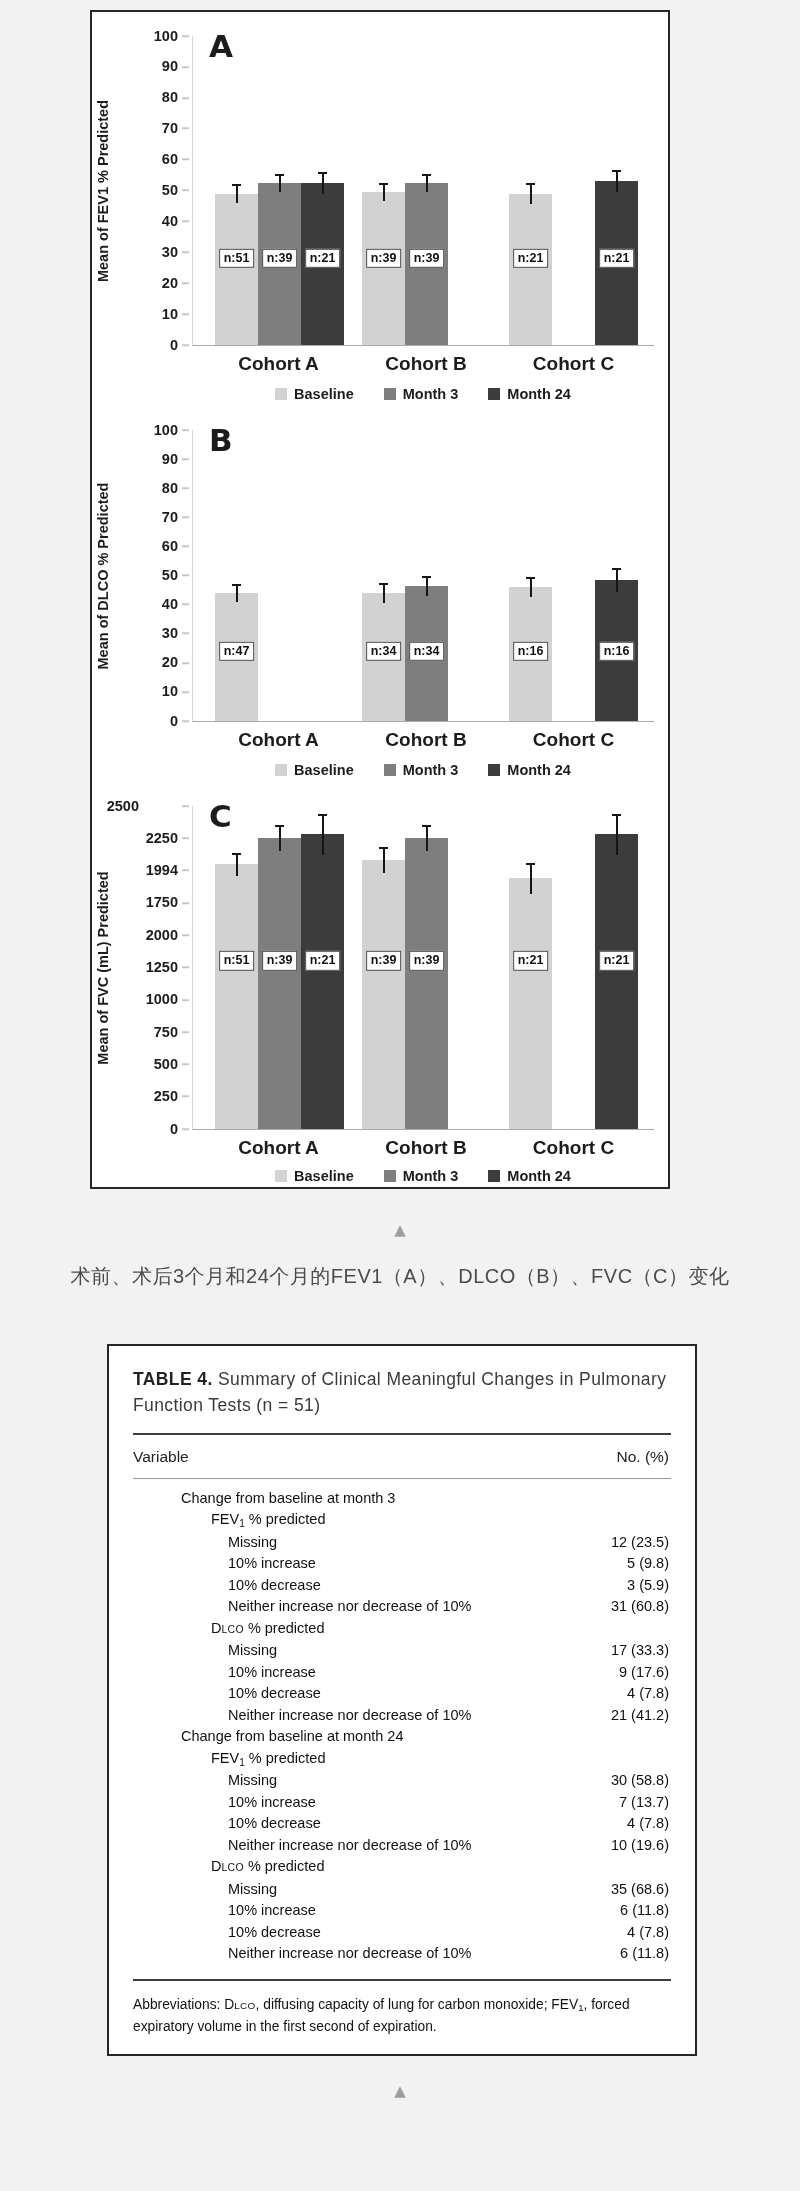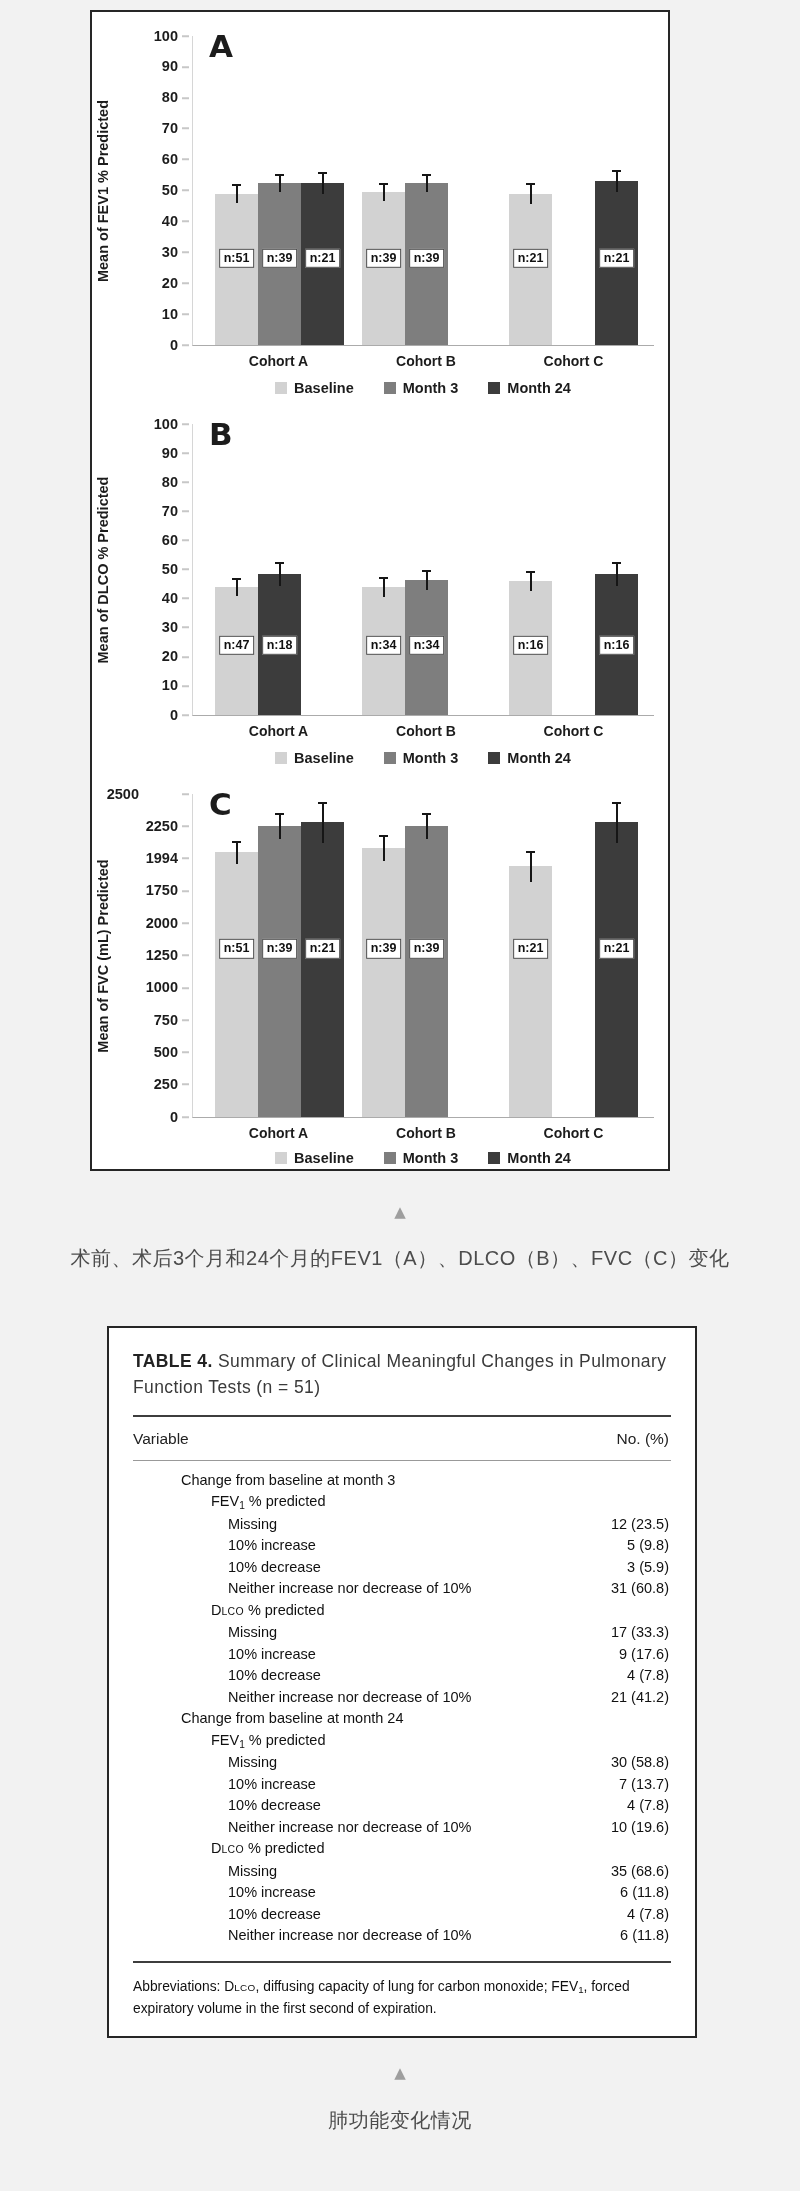--- a/index.html
+++ b/index.html
@@ -63,21 +63,21 @@
   .ebar { position:absolute; left:50%; margin-left:-1px; width:2px; background:#161616; z-index:2; }
   .ebar::before { content:""; position:absolute; top:0; left:-3.5px; width:9px; height:2px; background:#161616; }
   .nbox {
     position:absolute; left:50%; transform:translate(-50%,50%);
     background:#fff; border:1px solid #4a4a4a;
     font-weight:700; font-size:12.5px; color:#111;
     padding:1px 4px; white-space:nowrap; z-index:3; line-height:1.25;
   }
 
   .xlabels { display:flex; justify-content:space-between; margin:7px 14px 0 100px; padding:0 16px 0 22px; }
-  .xlabels span { width:129px; text-align:center; font-weight:700; font-size:14px; color:#1c1c1c; }
+  .xlabels span { width:129px; text-align:center; font-weight:700; font-size:19px; color:#1c1c1c; }
 
   .legend {
     display:flex; justify-content:center; align-items:center; gap:30px;
     margin:11px 14px 0 100px; padding-bottom:2px;
     font-weight:700; font-size:14.5px; color:#1c1c1c;
   }
   .legend .li { display:flex; align-items:center; }
   .legend .sw { width:12px; height:12px; margin-right:7px; }
   .chart-c .legend { margin-top:9px; margin-bottom:1px; }
 
@@ -286,25 +286,20 @@
               <span>100</span>
               <span class="dash"></span>
             </div>
           </div>
           <div class="group">
             <div class="slot">
               <div class="bar" style="height: 44%; background: rgb(210, 210, 210);"></div>
               <div class="ebar" style="bottom: 41%; height: 6%;"></div>
               <div class="nbox" style="bottom: 24%;">n:47</div>
             </div>
-            <div class="slot">
-              <div class="bar" style="height: 48.5%; background: rgb(60, 60, 60);"></div>
-              <div class="ebar" style="bottom: 44.5%; height: 8%;"></div>
-              <div class="nbox" style="bottom: 24%;">n:18</div>
-            </div>
           </div>
           <div class="group">
             <div class="slot">
               <div class="bar" style="height: 44%; background: rgb(210, 210, 210);"></div>
               <div class="ebar" style="bottom: 40.5%; height: 7%;"></div>
               <div class="nbox" style="bottom: 24%;">n:34</div>
             </div>
             <div class="slot">
               <div class="bar" style="height: 46.5%; background: rgb(126, 126, 126);"></div>
               <div class="ebar" style="bottom: 43%; height: 7%;"></div>
@@ -567,14 +562,13 @@
         <span class="lab ind2">Neither increase nor decrease of 10%</span>
         <span class="val">6 (11.8)</span>
       </div>
     </div>
   <div class="rule-thick2"></div>
   <p class="foot">Abbreviations: D<span class="sc">LCO</span>, diffusing capacity of lung for carbon monoxide; FEV<sub>1</sub>, forced expiratory volume in the first second of expiration.</p>
 </section>
 
 <div class="cap-block cap2">
   <div class="tri">▲</div>
-  <div class="cap-text">肺功能变化情况</div>
 </div>
 
 </body></html>

